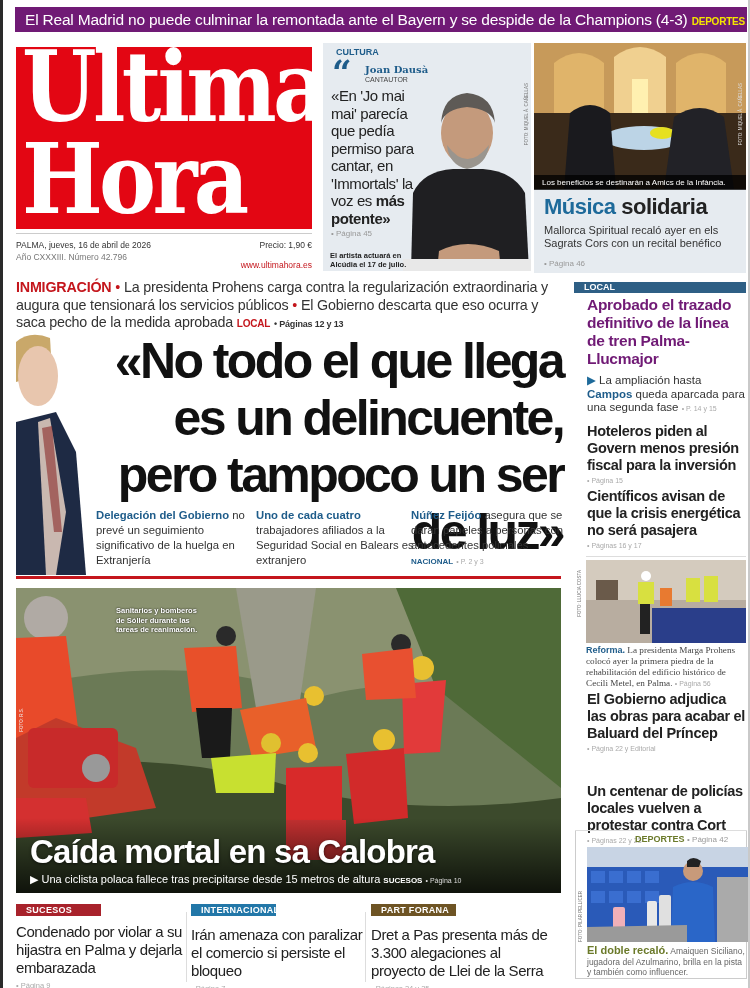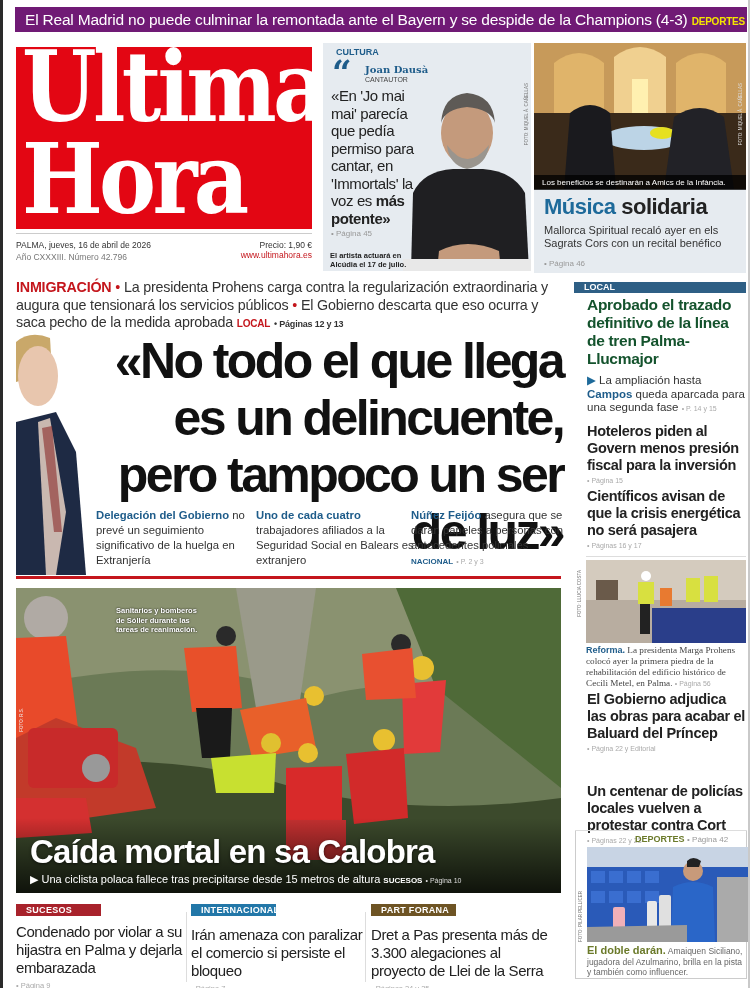--- a/index.html
+++ b/index.html
@@ -13,21 +13,21 @@
 
   
   .mast { position: absolute; left: 13px; top: 47px; width: 296px; height: 182px; background: #e30613; overflow: hidden; }
   .mast .l1, .mast .l2 { position: absolute; left: 6px; color: #fff; font-family: "DejaVu Serif", serif; font-weight: bold; letter-spacing: -4px; line-height: 1; transform-origin: left top; }
   .mast .l1 { top: -8px; font-size: 92px; transform: scaleX(0.93) scaleY(1.05); }
   .mast .l2 { top: 84px; font-size: 92px; transform: scaleX(0.93) scaleY(1.05); }
   .mast-rule { position: absolute; left: 13px; top: 233px; width: 296px; height: 1px; background: #ccc; }
   .dateline { position: absolute; left: 13px; top: 240px; width: 296px; font-size: 8.5px; color: #333; }
   .dateline .r { position: absolute; right: 0; top: 0; text-align: right; }
   .dateline .year { color: #777; margin-top: 2px; }
-  .dateline .web { color: #c4161c; margin-top: 0; }
+  .dateline .web { color: #c4161c; margin-top: 10px; }
 
   
   .cult { position: absolute; left: 320px; top: 43px; width: 208px; height: 228px; background: #e6ebf0; overflow: hidden; padding-left: 34px; }
   .cult .tag { position: absolute; left: 13px; top: 4px; font-size: 9px; font-weight: bold; color: #1e5c8a; }
   .cult .quote-mark { position: absolute; left: 9px; top: 12px; font-size: 34px; font-family: "DejaVu Serif", serif; font-weight: bold; color: #1e5c8a; line-height: 1; letter-spacing: -4px; }
   .cult .name { position: absolute; left: 42px; top: 21px; font-family: "DejaVu Serif", serif; font-weight: bold; font-size: 10px; color: #1e5c8a; }
   .cult .role { position: absolute; left: 42px; top: 33px; font-size: 7px; color: #444; }
   .cult .q { position: absolute; left: 8px; top: 44px; width: 90px; font-size: 15px; line-height: 17.5px; color: #222; font-weight: 300; letter-spacing: -0.4px; z-index: 2; }
   .cult .q b { font-weight: bold; font-size: 15px; }
   .cult .pg { position: absolute; left: 8px; top: 186px; font-size: 8px; color: #999; }
@@ -74,21 +74,21 @@
   
   .b3 { position: absolute; top: 899px; width: 175px; }
   .b3 .tag { display: inline-block; width: 85px; height: 12px; font-size: 9px; font-weight: bold; color: #fff; line-height: 12px; padding-left: 10px; letter-spacing: 0.3px; }
   .b3 .h { margin-top: 6px; font-size: 15px; line-height: 18px; color: #222; letter-spacing: -0.4px; }
   .b3 .pg { margin-top: 4px; font-size: 7.5px; color: #aaa; }
   .b3-sep { position: absolute; top: 912px; width: 1px; height: 70px; background: #ddd; }
 
   
   .rc { position: absolute; left: 571px; width: 172px; }
   .rc-tag { position: absolute; left: 571px; top: 282px; width: 172px; height: 11px; background: #2e5f85; color: #fff; font-size: 9px; font-weight: bold; line-height: 11px; padding-left: 10px; }
-  .rc .h { font-size: 15.5px; line-height: 18px; font-weight: bold; color: #14532d; letter-spacing: -0.3px; }
+  .rc .h { font-size: 15.5px; line-height: 18px; font-weight: bold; color: #701a75; letter-spacing: -0.3px; }
   .rc .h2 { font-size: 14.5px; line-height: 17px; font-weight: bold; color: #222; letter-spacing: -0.3px; }
   .rc .txt { font-size: 11.5px; line-height: 13.5px; color: #333; }
   .rc .txt .hl { color: #1e5c8a; font-weight: bold; }
   .rc .txt .arrow { color: #1e6a9a; }
   .rc .pg { font-size: 7px; color: #aaa; }
   .rc-photo { position: absolute; left: 583px; top: 560px; width: 160px; height: 83px; overflow: hidden; }
   .rc-credit { position: absolute; left: 574px; top: 570px; font-size: 4.5px; color: #777; writing-mode: vertical-rl; transform: rotate(180deg); }
   .rc-caption { position: absolute; left: 583px; top: 645px; width: 162px; font-family: "Liberation Serif", serif; font-size: 9.2px; line-height: 11px; color: #444; }
   .rc-caption .h { font-family: "Liberation Sans", sans-serif; color: #1e5c8a; font-weight: bold; font-size: 9px; }
   .rc-caption .pg { font-family: "Liberation Sans", sans-serif; color: #aaa; font-size: 7px; }
@@ -352,18 +352,18 @@
       <rect x="26" y="60" width="12" height="28" rx="2" fill="#f0b0b8"></rect>
       <rect x="60" y="54" width="10" height="30" rx="2" fill="#e8e8e8"></rect>
       <rect x="72" y="48" width="12" height="36" rx="2" fill="#e0e0e0"></rect>
       <circle cx="106" cy="24" r="10" fill="#c89a7a"></circle>
       <path d="M100 14 Q106 8 114 14 L112 20 L100 20Z" fill="#222"></path>
       <path d="M86 40 Q106 30 126 40 L128 95 L84 95Z" fill="#2a66c8"></path>
       <path d="M0 80 L100 78 L100 95 L0 95Z" fill="#9a9a9a"></path>
     </svg>
     <div class="credit">FOTO: PILAR PELLICER</div>
     <div class="cap">
-      <span class="h">El doble darán.</span>
+      <span class="h">El doble recaló.</span>
       <span>Amaiquen Siciliano, jugadora del Azulmarino, brilla en la pista y también como influencer.</span>
     </div>
   </div>
 
 </div>
 
 </body></html>

